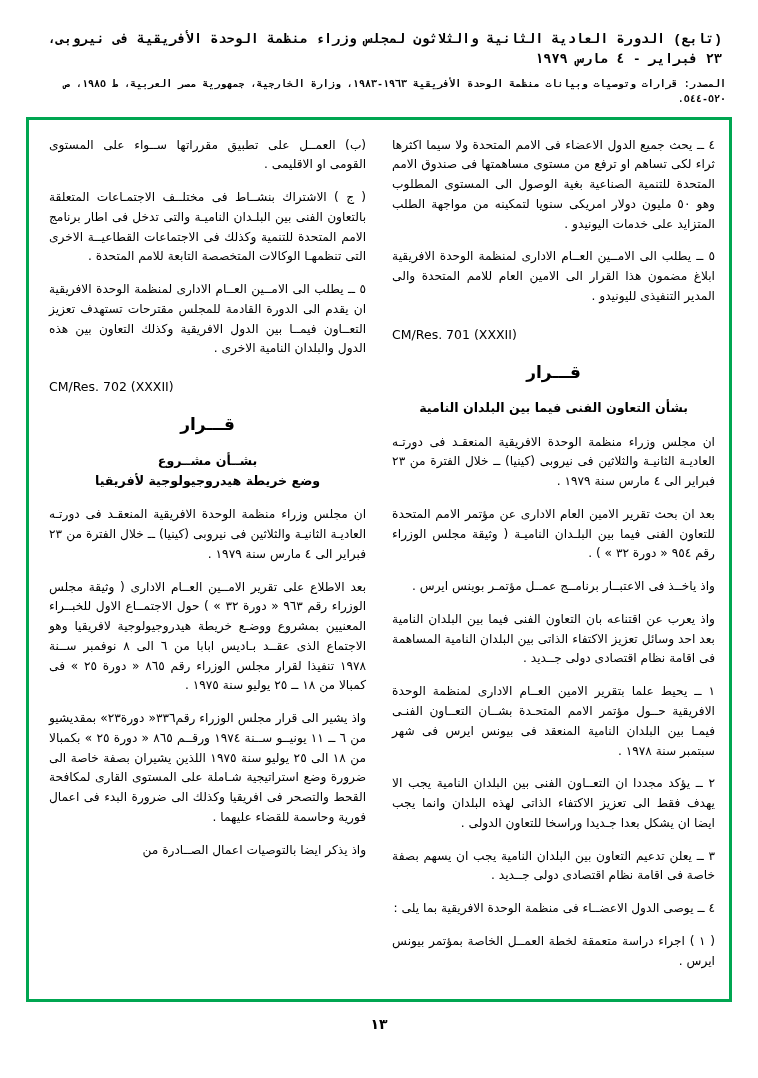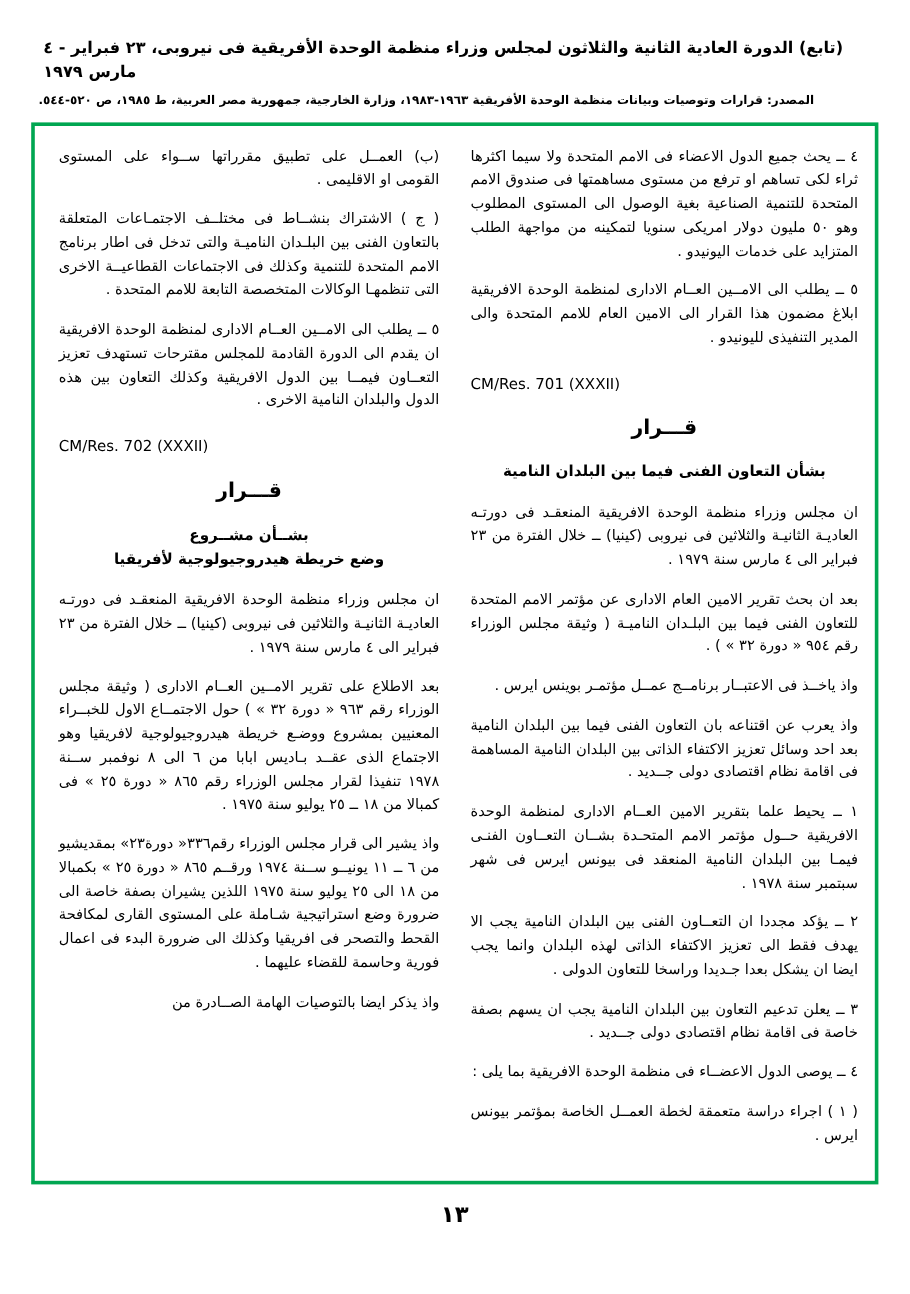--- a/index.html
+++ b/index.html
@@ -16,22 +16,23 @@
     overflow: hidden;
   }
   .page {
     width: 758px;
     height: 1078px;
     box-sizing: border-box;
     padding: 30px 26px 10px 26px;
     position: relative;
   }
   .header {
-    text-align: left;
+    text-align: right;
     direction: rtl;
+    font-family: Liberation Mono, monospace;
   }
   .header-title {
     font-size: 13.5px;
     font-weight: bold;
     line-height: 1.5;
     letter-spacing: 0px;
     margin: 0 10px 6px 10px;
   }
   .header-source {
     font-size: 10px;
@@ -92,21 +93,21 @@
     font-weight: bold;
     font-size: 12.6px;
     margin: 0 0 14px 0;
     line-height: 1.6;
   }
   .subject-line {
     display: block;
   }
   .page-number {
     text-align: center;
-    font-size: 19px;
+    font-size: 14px;
     font-weight: bold;
     margin-top: 14px;
   }
 </style>
 </head>
 <body>
 
 <div class="page">
 
   <div class="header">
@@ -152,20 +153,20 @@
 
         <div class="qarar">قـــرار</div>
         <div class="subject">
           <span class="subject-line">بشــأن مشــروع</span>
           <span class="subject-line">وضع خريطة هيدروجيولوجية لأفريقيا</span>
         </div>
 
         <p class="para">ان مجلس وزراء منظمة الوحدة الافريقية المنعقـد فى دورتـه العاديـة الثانيـة والثلاثين فى نيروبى (كينيا) ــ خلال الفترة من ٢٣ فبراير الى ٤ مارس سنة ١٩٧٩ .</p>
         <p class="para">بعد الاطلاع على تقرير الامــين العــام الادارى ( وثيقة مجلس الوزراء رقم ٩٦٣ « دورة ٣٢ » ) حول الاجتمــاع الاول للخبــراء المعنيين بمشروع ووضـع خريطة هيدروجيولوجية لافريقيا وهو الاجتماع الذى عقــد بـاديس ابابا من ٦ الى ٨ نوفمبر ســنة ١٩٧٨ تنفيذا لقرار مجلس الوزراء رقم ٨٦٥ « دورة ٢٥ » فى كمبالا من ١٨ ــ ٢٥ يوليو سنة ١٩٧٥ .</p>
         <p class="para">واذ يشير الى قرار مجلس الوزراء رقم٣٣٦« دورة٢٣» بمقديشيو من ٦ ــ ١١ يونيــو ســنة ١٩٧٤ ورقــم ٨٦٥ « دورة ٢٥ » بكمبالا من ١٨ الى ٢٥ يوليو سنة ١٩٧٥ اللذين يشيران بصفة خاصة الى ضرورة وضع استراتيجية شـاملة على المستوى القارى لمكافحة القحط والتصحر فى افريقيا وكذلك الى ضرورة البدء فى اعمال فورية وحاسمة للقضاء عليهما .</p>
-        <p class="para">واذ يذكر ايضا بالتوصيات الهامة الصــادرة من</p>
+        <p class="para">واذ يذكر ايضا بالتوصيات اعمال الصــادرة من</p>
       </div>
 
     </div>
   </div>
 
   <div class="page-number">١٣</div>
 </div>
 
 </body></html>

